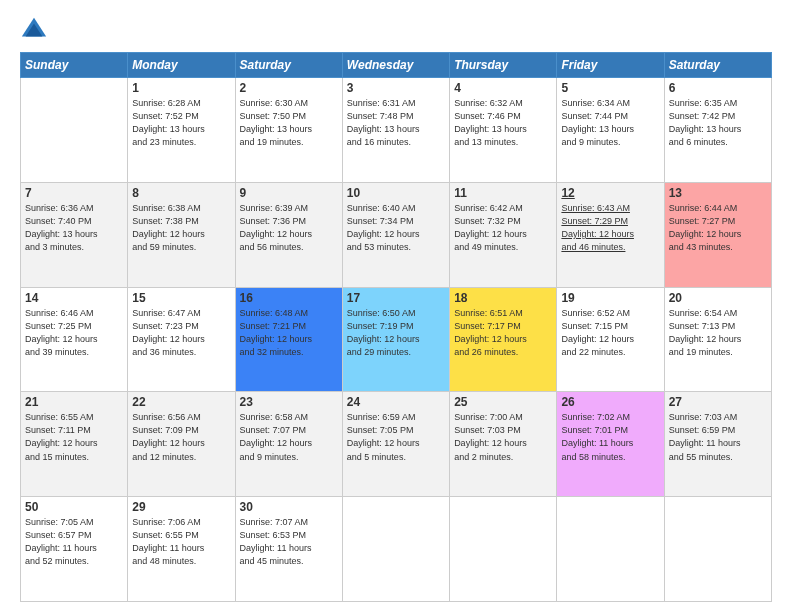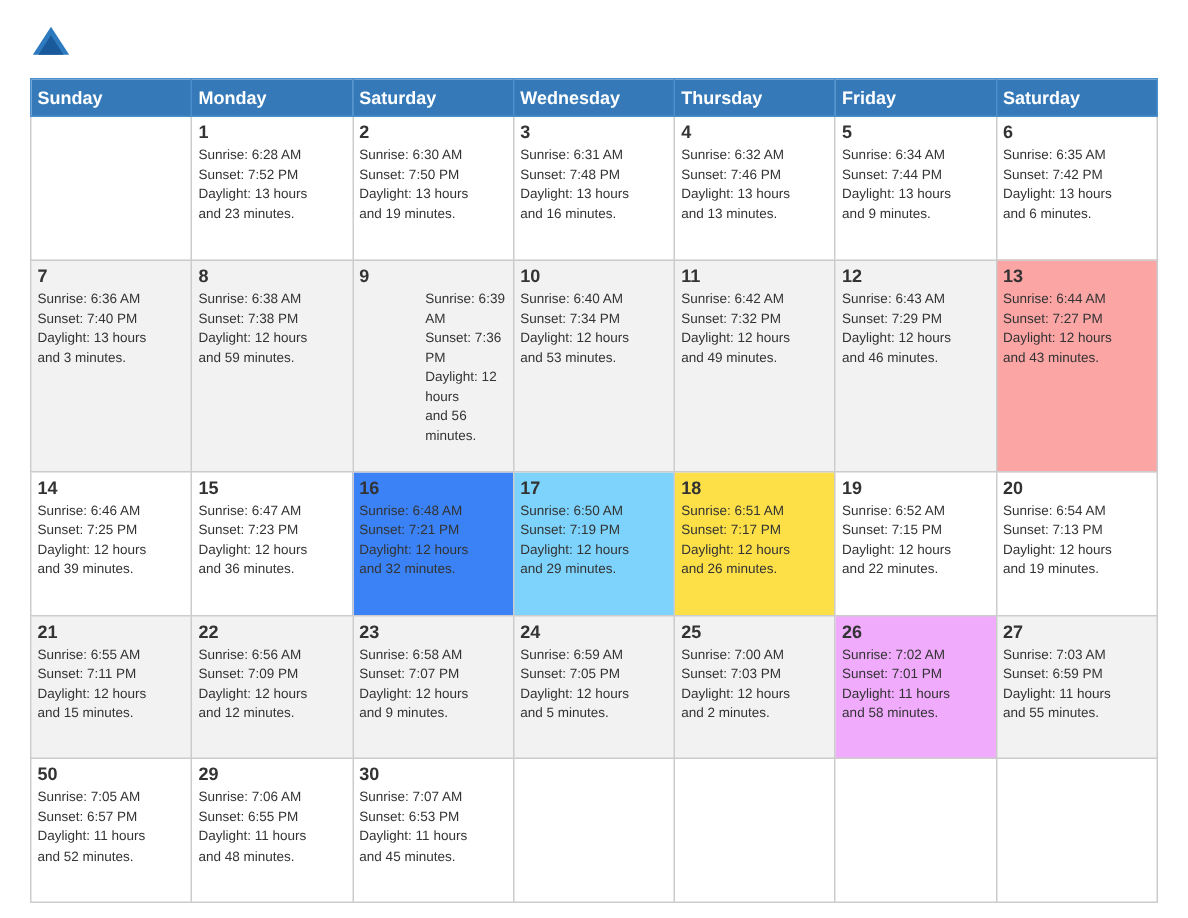--- a/index.html
+++ b/index.html
@@ -100,20 +100,21 @@
     }
     tr:nth-child(even) td {
       background: #f5f5f5;
     }
     tr:nth-child(odd) td {
       background: #fff;
     }
     
     thead tr th {
       background: #3579b8 !important;
+      font-style: italic;
     }
   </style>
 </head>
 <body>
 
 <div class="page">
   <div class="header">
     <div class="logo">
       <svg class="logo-icon" viewBox="0 0 30 30" xmlns="http://www.w3.org/2000/svg">
         <polygon points="15,2 28,22 2,22" fill="#2e7abf"></polygon>
@@ -198,40 +199,40 @@
           </td>
           <td style="background: rgb(242, 242, 242);">
             <span class="day-number">8</span>
             <div class="day-info" style="white-space: pre-line;">Sunrise: 6:38 AM
 Sunset: 7:38 PM
 Daylight: 12 hours
 and 59 minutes.</div>
           </td>
           <td style="background: rgb(242, 242, 242);">
             <span class="day-number">9</span>
-            <div class="day-info" style="white-space: pre-line; margin-left: 44px;">Sunrise: 6:39 AM
+            <div class="day-info" style="white-space: pre-line;">Sunrise: 6:39 AM
 Sunset: 7:36 PM
 Daylight: 12 hours
 and 56 minutes.</div>
           </td>
           <td style="background: rgb(242, 242, 242);">
             <span class="day-number">10</span>
             <div class="day-info" style="white-space: pre-line;">Sunrise: 6:40 AM
 Sunset: 7:34 PM
 Daylight: 12 hours
 and 53 minutes.</div>
           </td>
           <td style="background: rgb(242, 242, 242);">
             <span class="day-number">11</span>
             <div class="day-info" style="white-space: pre-line;">Sunrise: 6:42 AM
 Sunset: 7:32 PM
 Daylight: 12 hours
 and 49 minutes.</div>
           </td>
-          <td style="background: rgb(242, 242, 242);">
+          <td style="background: rgb(242, 242, 242); text-decoration: underline;">
             <span class="day-number">12</span>
             <div class="day-info" style="white-space: pre-line;">Sunrise: 6:43 AM
 Sunset: 7:29 PM
 Daylight: 12 hours
 and 46 minutes.</div>
           </td>
           <td style="background: #fca5a5;">
             <span class="day-number">13</span>
             <div class="day-info" style="white-space: pre-line;">Sunrise: 6:44 AM
 Sunset: 7:27 PM

